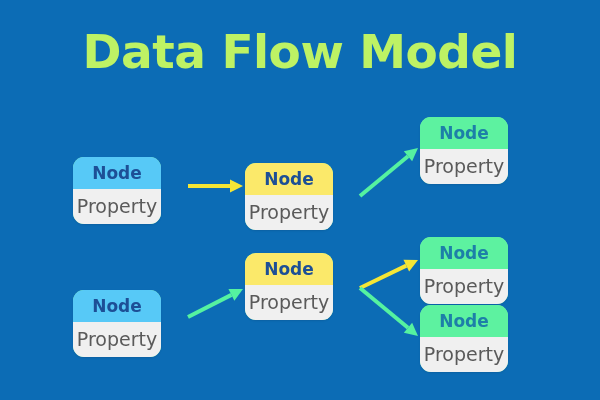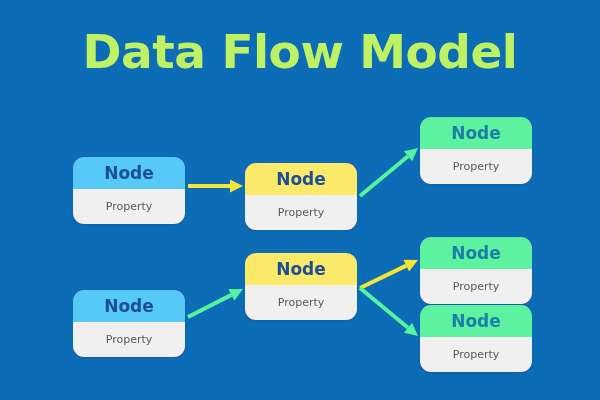--- a/index.html
+++ b/index.html
@@ -34,39 +34,39 @@
   }
   #edges {
     position: absolute;
     left: 0;
     top: 0;
     width: 600px;
     height: 400px;
   }
   .node {
     position: absolute;
-    width: 112px;
+    width: 88px;
     border-radius: 11px;
     overflow: hidden;
-    background: #a21caf;
+    background: #86efac;
     box-shadow: 0 1px 2px rgba(0,0,0,0.10);
   }
   .node-header {
     height: 32px;
     line-height: 32px;
     text-align: center;
     font-size: 17px;
     font-weight: bold;
     font-family: "DejaVu Sans", sans-serif;
   }
   .node-body {
     height: 35px;
     line-height: 35px;
     text-align: center;
-    font-size: 11px;
+    font-size: 19px;
     color: #5a5a5a;
     background: #f0f0f0;
     font-family: "DejaVu Sans", sans-serif;
   }
   .hdr-blue   { background: #57c9f7; color: #1d4f96; }
   .hdr-yellow { background: #fbe96a; color: #1d4f96; }
   .hdr-green  { background: #5df2a0; color: #1d7fa8; }
 </style>
 </head>
 <body>

